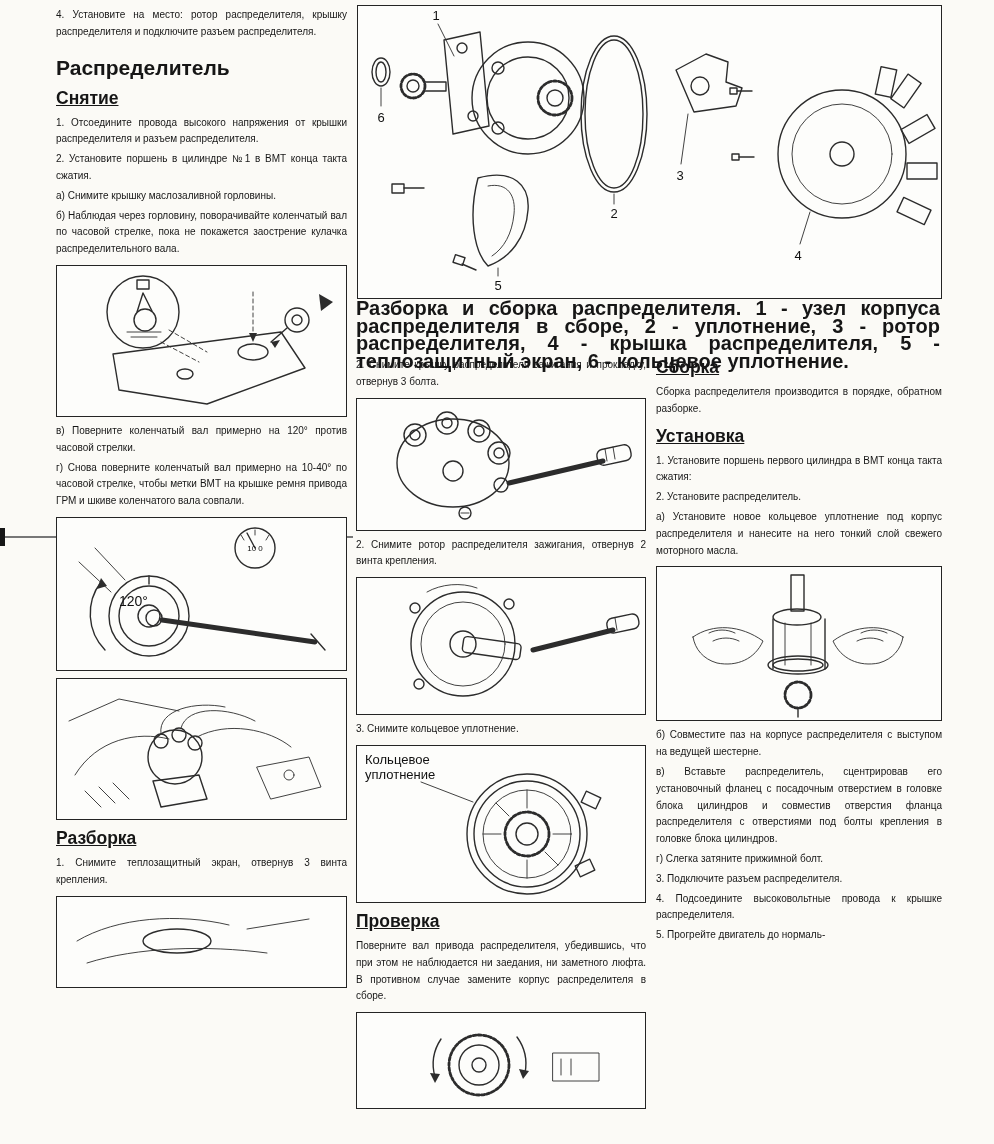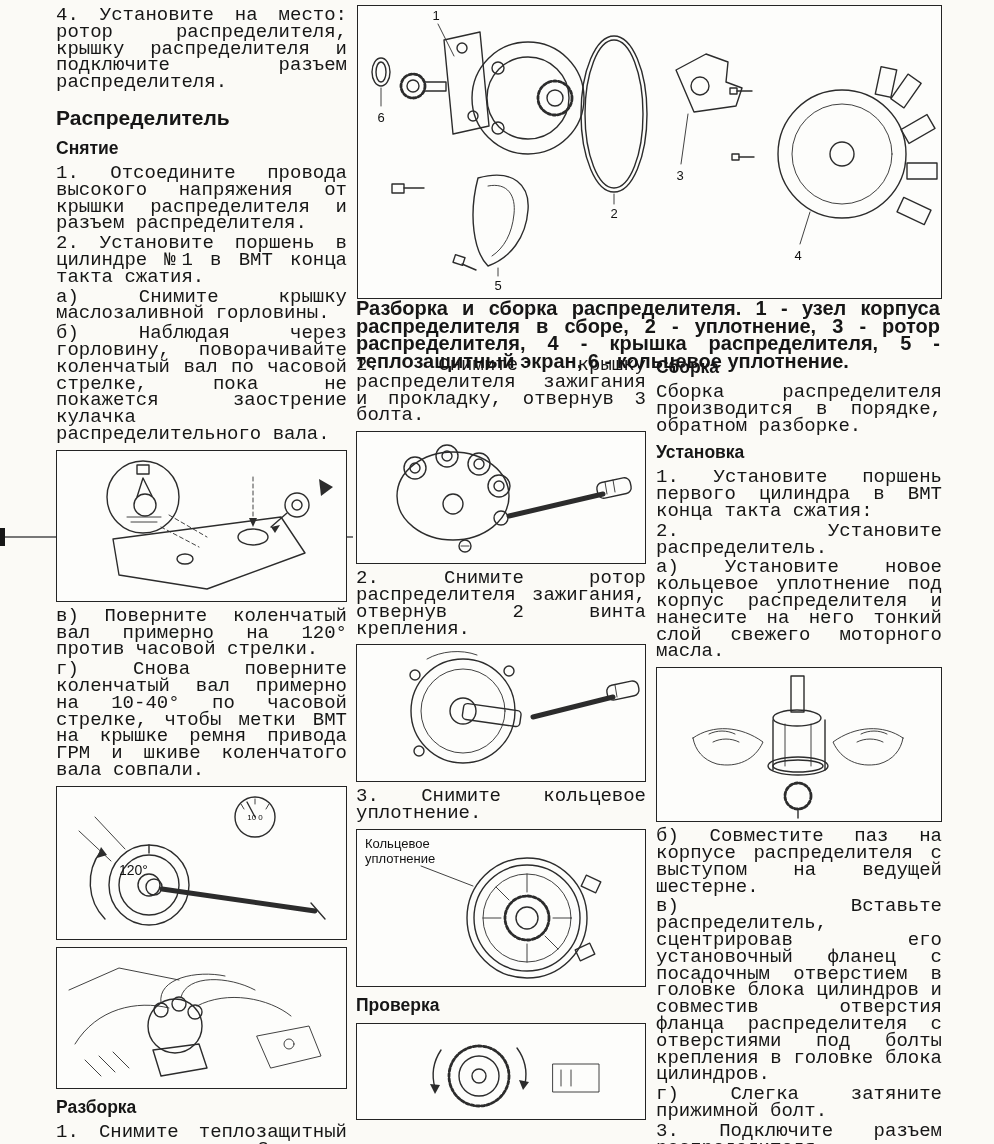--- a/index.html
+++ b/index.html
@@ -1,22 +1,22 @@
 <!DOCTYPE html>
 <html><head>
 <meta charset="utf-8">
 <style>
   html,body{margin:0;padding:0;}
   body{background:#d8d8d8;}
   .page{position:relative;width:994px;height:1144px;background:#fbfaf6;overflow:hidden;
         color:#161616;font-family:"Liberation Sans","DejaVu Sans",sans-serif;}
   .col{position:absolute;}
-  .body{font-size:19px;line-height:16.8px;text-align:justify;margin:0 0 3px 0;font-family:Liberation Mono, monospace;}
+  .body{font-size:10px;line-height:16.8px;text-align:justify;margin:0 0 3px 0;}
   .h-main{font-size:21px;font-weight:bold;margin:15px 0 8px 0;}
-  .h-sub{font-size:17.5px;font-weight:bold;margin:8px 0 6px 0;}
+  .h-sub{font-size:17.5px;font-weight:bold;margin:8px 0 6px 0;text-decoration:underline;}
   .h-sub.first{margin-top:0;}
   .fig{border:1.6px solid #242424;margin:7px 0 6px 0;overflow:hidden;background:#fdfdfb;}
   .fig svg{display:block;}
   .bigfig{position:absolute;left:357px;top:5px;width:583px;height:292px;
           border:1.6px solid #242424;background:#fdfdfb;overflow:hidden;}
   .caption{position:absolute;left:356px;top:300px;width:584px;font-size:20px;font-weight:bold;
            line-height:17.6px;text-align:justify;}
   .sk{stroke:#2c2c2c;fill:none;stroke-width:1.4;stroke-linecap:round;stroke-linejoin:round;}
   .teeth{stroke-dasharray:3 2.2;stroke-width:2.8;}
   .thin{stroke-width:0.9;}
@@ -282,20 +282,21 @@
           <rect x="226" y="48" width="16" height="12" transform="rotate(25 234 54)"></rect>
           <rect x="220" y="116" width="16" height="12" transform="rotate(-25 228 122)"></rect>
           <line class="thin" x1="64" y1="36" x2="116" y2="56"></line>
         </g>
         <text x="8" y="18">Кольцевое</text>
         <text x="8" y="33">уплотнение</text>
       </svg>
     </div>
 
     <h2 class="h-sub">Проверка</h2>
+    <p class="body">Поверните вал привода распределителя, убедившись, что при этом не наблюдается ни заедания, ни заметного люфта. В противном случае замените корпус распределителя в сборе.</p>
 
     <div class="fig" style="height:95px">
       <svg viewBox="0 0 286 95" width="286" height="95">
         <g class="sk">
           <circle class="teeth" cx="122" cy="52" r="30"></circle>
           <circle cx="122" cy="52" r="20"></circle>
           <circle cx="122" cy="52" r="7"></circle>
           <path d="M84 26 A46 46 0 0 0 78 64"></path>
           <path class="fillk" d="M78 70 l-5 -10 l10 1 Z"></path>
           <path d="M160 24 A46 46 0 0 1 168 60"></path>

